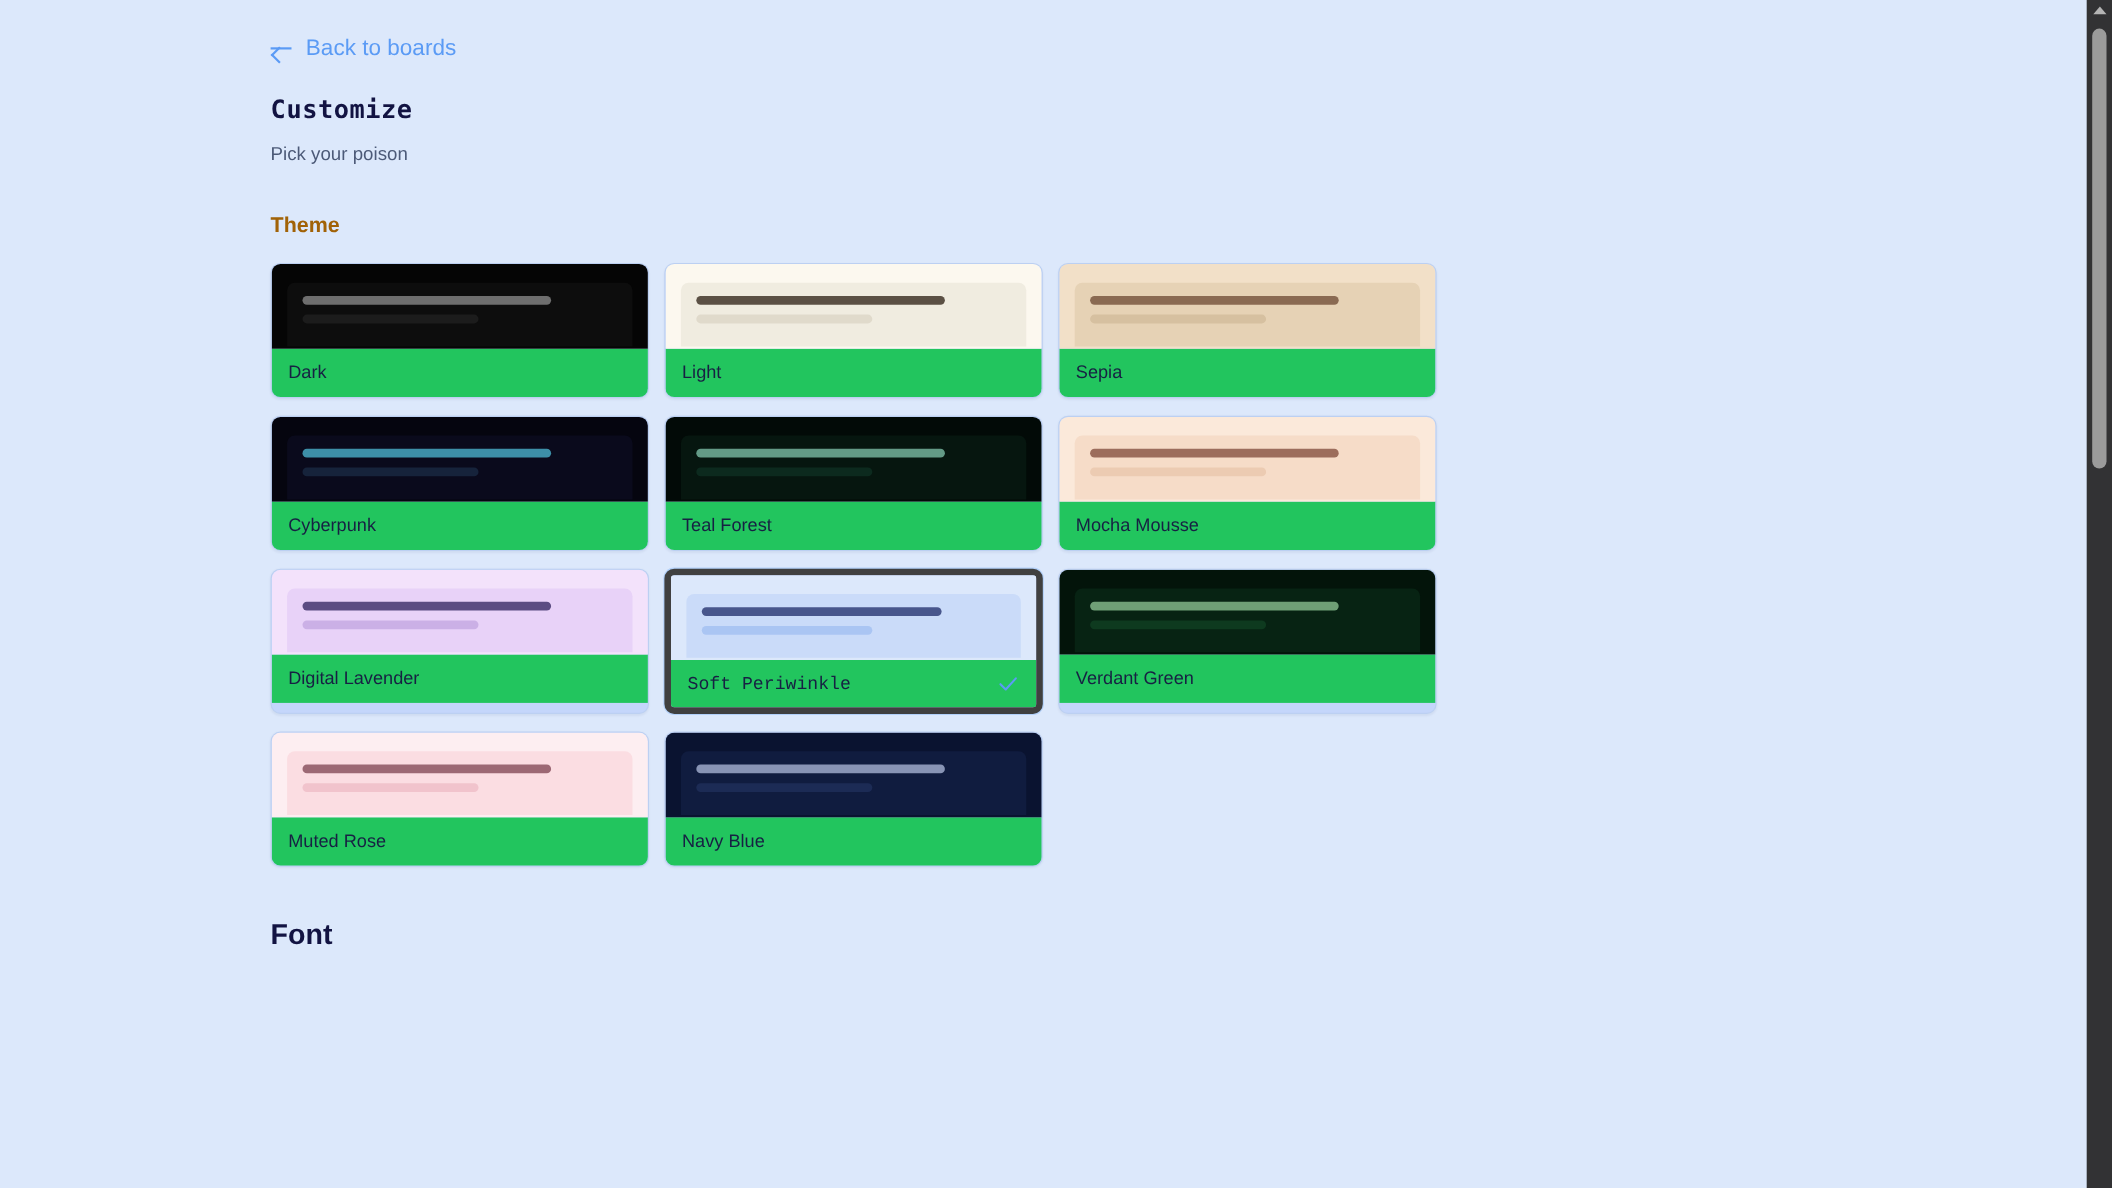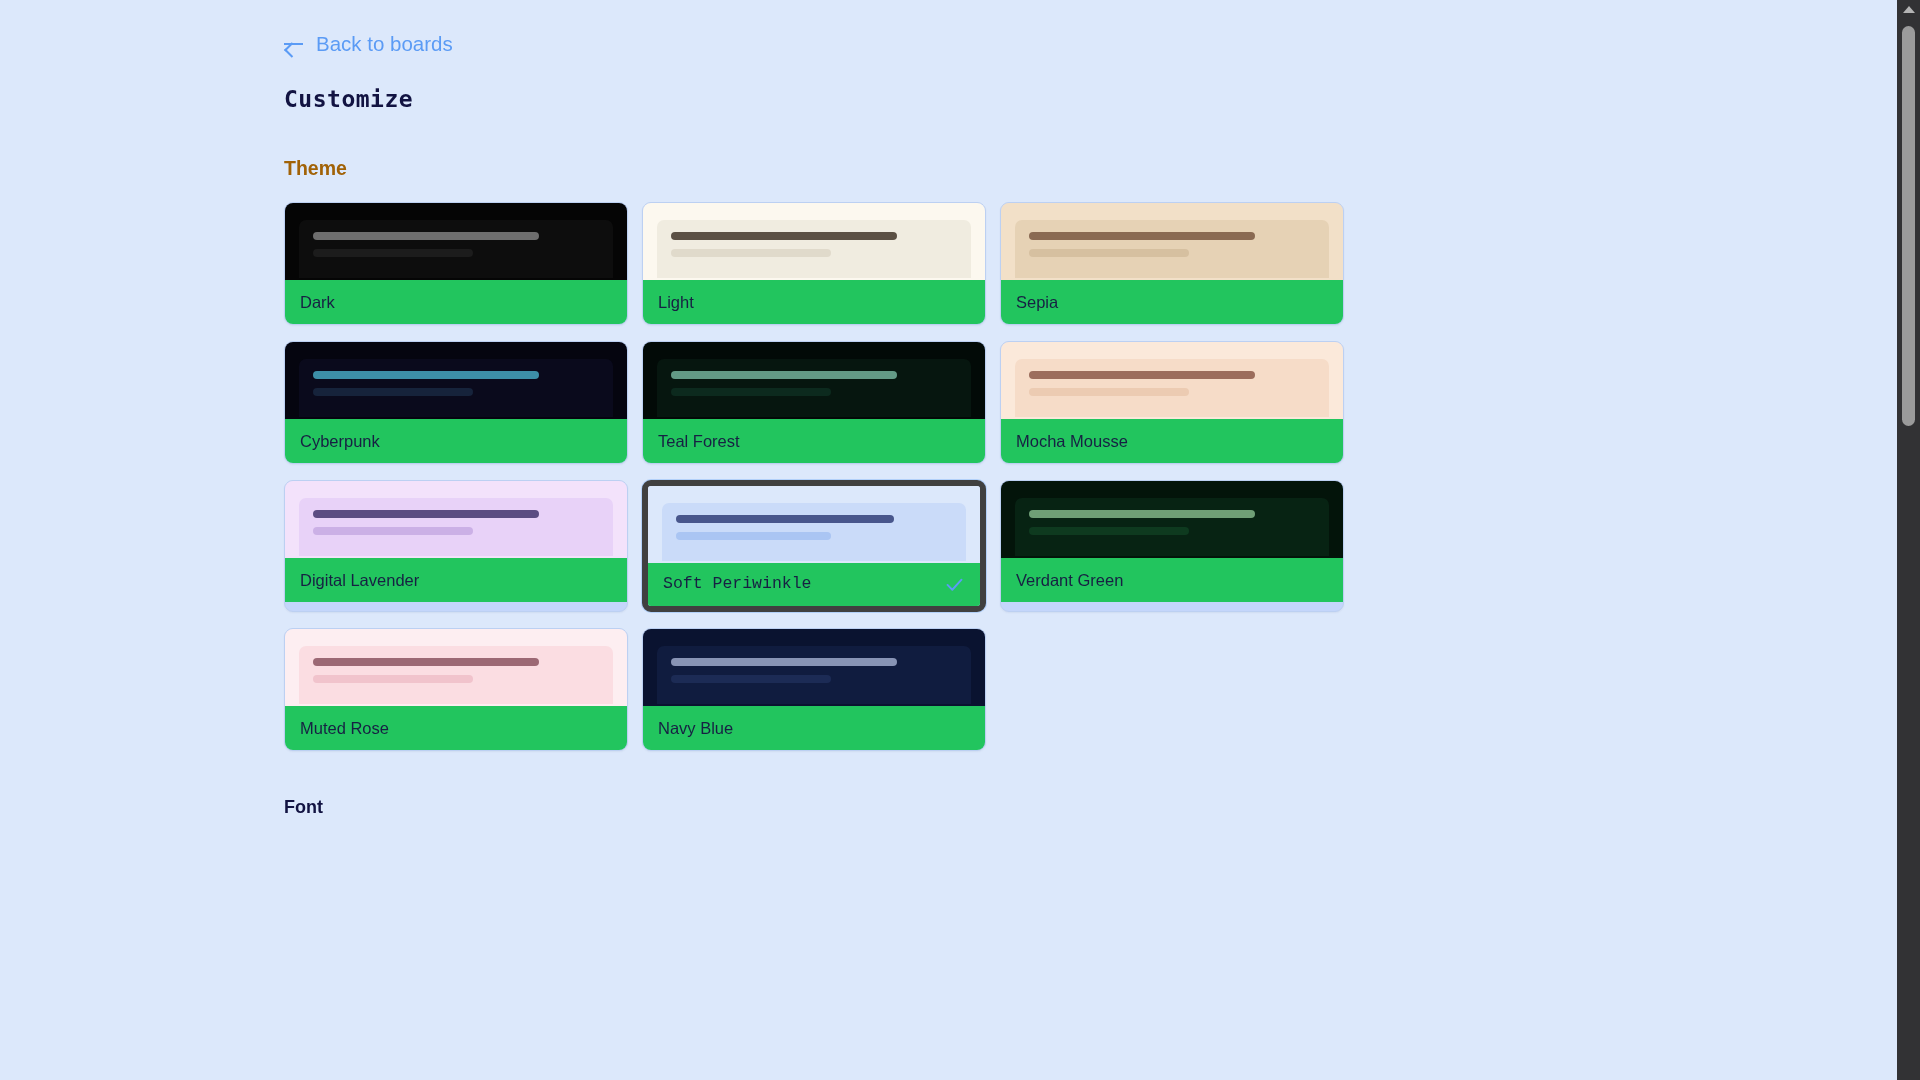--- a/index.html
+++ b/index.html
@@ -25,21 +25,20 @@
     overflow: hidden;
   }
 
   .scroll-area {
     position: absolute;
     left: 0; top: 0;
     width: 1897px;
     height: 1080px;
     background: #dce8fb;
     overflow: hidden;
-    padding-left: 38px;
   }
 
   .scrollbar {
     position: absolute;
     right: 0; top: 0;
     width: 23px;
     height: 1080px;
     background: #323234;
     z-index: 50;
   }
@@ -191,39 +190,40 @@
   .check-ico {
     width: 21px;
     height: 21px;
     flex: 0 0 auto;
     display: none;
   }
   .theme-card.selected .check-ico { display: block; }
 
   .font-section-title {
     margin-top: 46px;
-    font-size: 18px;
+    font-size: 26px;
     font-weight: 700;
     color: #121342;
   }
 </style>
 </head>
 <body>
 
 <div class="viewport">
 
   <div class="scroll-area">
     <div class="content">
 
       <a class="back-link" href="#">
         <span class="arrow-ico"></span>
         <span>Back to boards</span>
       </a>
 
       <h1 class="page-title">Customize</h1>
+      <p class="page-subtitle">Pick your poison</p>
 
       <h2 class="section-title">Theme</h2>
 
       <div class="theme-grid" id="theme-grid">
           <div class="theme-card">
             <div class="card-preview" style="background: rgb(5, 5, 5);">
               <div class="panel" style="background: rgb(13, 13, 13);">
                 <div class="bar long" style="background: rgb(110, 110, 110);"></div>
                 <div class="bar short" style="background: rgb(28, 28, 28);"></div>
               </div>

